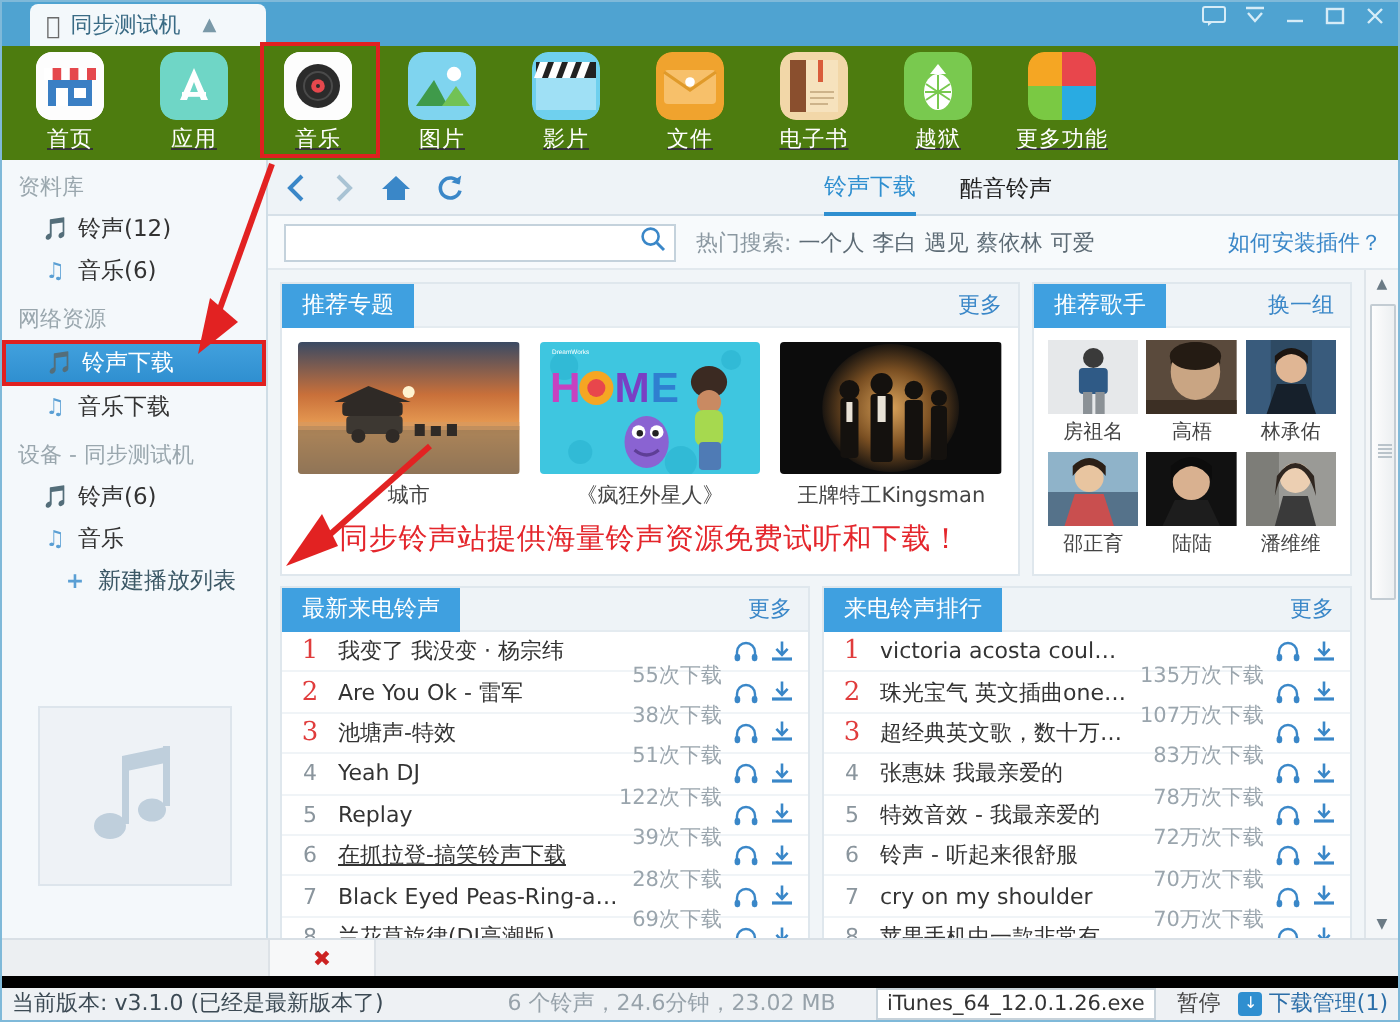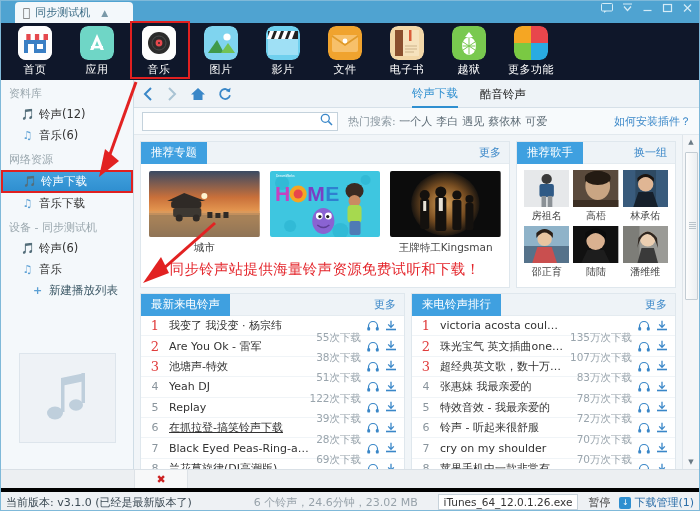--- a/index.html
+++ b/index.html
@@ -33,23 +33,24 @@
   .eject-glyph { margin-left:6px; font-size:9px; color:#7a99a8; }
   .win-controls {
     position:absolute; right:6px; top:2px;
     display:flex; gap:9px; align-items:center;
   }
   .win-btn { color:#d6ecf7; font-size:11px; line-height:14px; cursor:default; }
   .win-btn svg { display:block; }
 
   
   .modbar {
-    flex:0 0 57px; background:#0f172a;
+    flex:0 0 57px; background:#4d7c0f;
     display:flex; align-items:flex-start; padding-left:10px; gap:14px;
     position:relative;
+    text-decoration:underline;
   }
   .mod {
     width:48px; display:flex; flex-direction:column;
     align-items:center; gap:2px; padding-top:3px; cursor:default;
     position:relative;
   }
   .mod .ico {
     width:34px; height:34px; border-radius:8px;
     display:flex; align-items:center; justify-content:center;
     overflow:hidden; position:relative;
@@ -209,22 +210,22 @@
     display:flex; align-items:center; padding-left:133px;
   }
   .notif-box {
     width:54px; height:18px; background:#f7f8f9; border-right:1px solid #dde2e7;
     border-left:1px solid #dde2e7; display:flex; align-items:center; justify-content:center;
   }
   .redx { color:#cc2222; font-size:11px; font-weight:bold; }
 
   
   .statusbar {
-    flex:0 0 22px; background:#eef1f4; border-top:4px solid #000000;
-    display:flex; align-items:flex-end; font-size:11px; color:#555;
+    flex:0 0 22px; background:#eef1f4; border-top:6px solid #000000;
+    display:flex; align-items:flex-start; font-size:11px; color:#555;
     padding:0 5px; gap:0;
   }
   .st-ver { color:#3c4a54; }
   .st-mid { margin-left:62px; color:#97a2aa; }
   .st-file {
     margin-left:auto; background:#fff; border:1px solid #c7d2da;
     height:16px; display:flex; align-items:center; padding:0 5px;
     font-size:10.5px; color:#333; min-width:136px;
   }
   .st-pause { margin-left:10px; color:#444; cursor:default; }
@@ -576,20 +577,21 @@
                         <path d="M47 54 Q53 59 59 54" stroke="#5e3e96" stroke-width="1.6" fill="none"></path>
                       </g>
                       <g>
                         <ellipse cx="84" cy="20" rx="9" ry="8" fill="#3b2a22"></ellipse>
                         <circle cx="84" cy="30" r="6" fill="#c98a62"></circle>
                         <rect x="77" y="34" width="14" height="18" rx="4" fill="#a6d94f"></rect>
                         <rect x="79" y="50" width="11" height="14" rx="2" fill="#4f7bb5"></rect>
                       </g>
                     </svg>
                   </div>
+                  <div class="topic-cap">《疯狂外星人》</div>
                 </div>
 
                 <div class="topic">
                   <div class="topic-img">
                     <svg width="100%" height="66" viewBox="0 0 110 66" preserveAspectRatio="none">
                       <rect width="110" height="66" fill="#0c0c0c"></rect>
                       <defs>
                           <radialGradient id="kg" cx="50%" cy="50%" r="50%">
                         <stop offset="0%" stop-color="#d9a25a"></stop>
                             <stop offset="60%" stop-color="#7a4f22"></stop>

